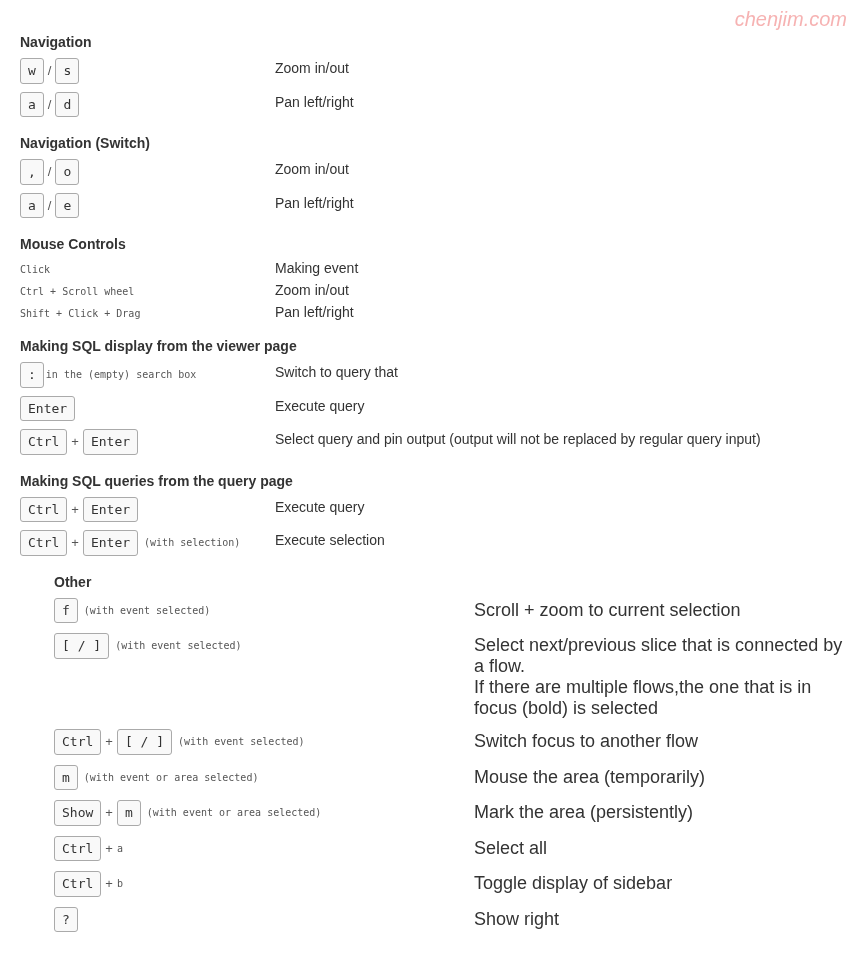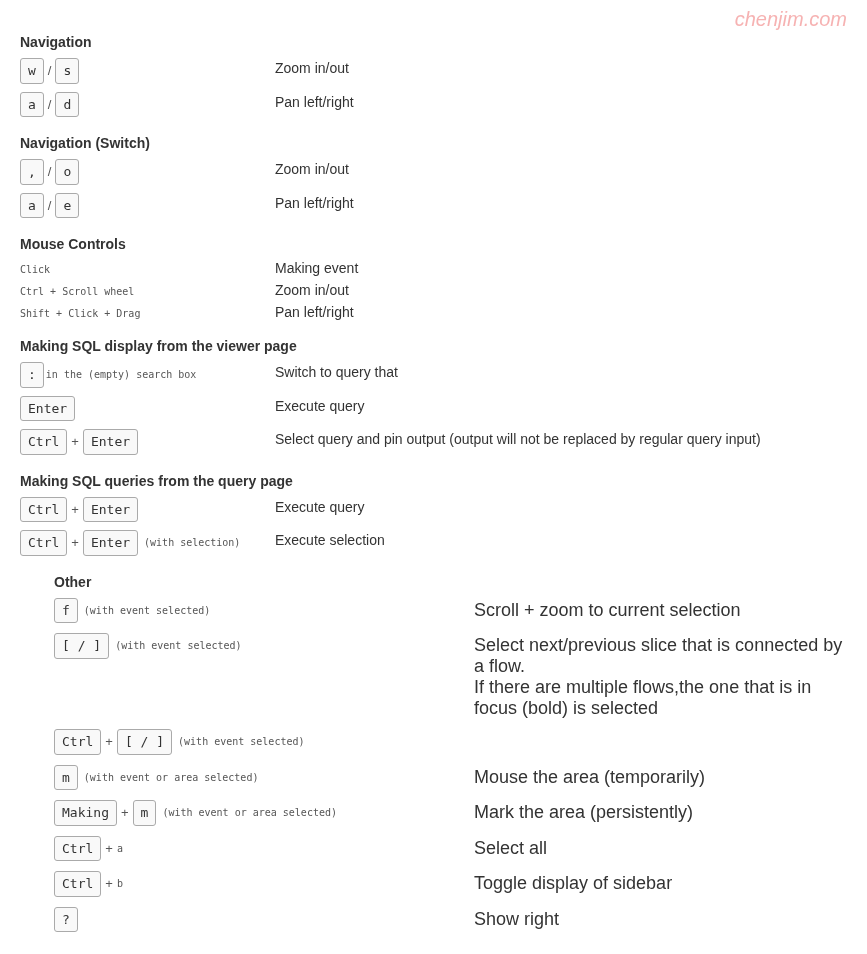--- a/index.html
+++ b/index.html
@@ -230,33 +230,34 @@
     <div class="other-desc">Select next/previous slice that is connected by a flow.<br>If there are multiple flows,the one that is in focus (bold) is selected</div>
   </div>
 
   <div class="other-row">
     <div class="other-key">
       <kbd>Ctrl</kbd>
       <span class="plus-sign">+</span>
       <kbd>[ / ]</kbd>
       <span class="inline-code" style="margin-left:4px;">(with event selected)</span>
     </div>
+    <div class="other-desc">Switch focus to another flow</div>
   </div>
 
   <div class="other-row">
     <div class="other-key">
       <kbd>m</kbd>
       <span class="inline-code" style="margin-left:4px;">(with event or area selected)</span>
     </div>
     <div class="other-desc">Mouse the area (temporarily)</div>
   </div>
 
   <div class="other-row">
     <div class="other-key">
-      <kbd>Making</kbd>
+      <kbd>Show</kbd>
       <span class="plus-sign">+</span>
       <kbd>m</kbd>
       <span class="inline-code" style="margin-left:4px;">(with event or area selected)</span>
     </div>
     <div class="other-desc">Mark the area (persistently)</div>
   </div>
 
   <div class="other-row">
     <div class="other-key">
       <kbd>Ctrl</kbd>

